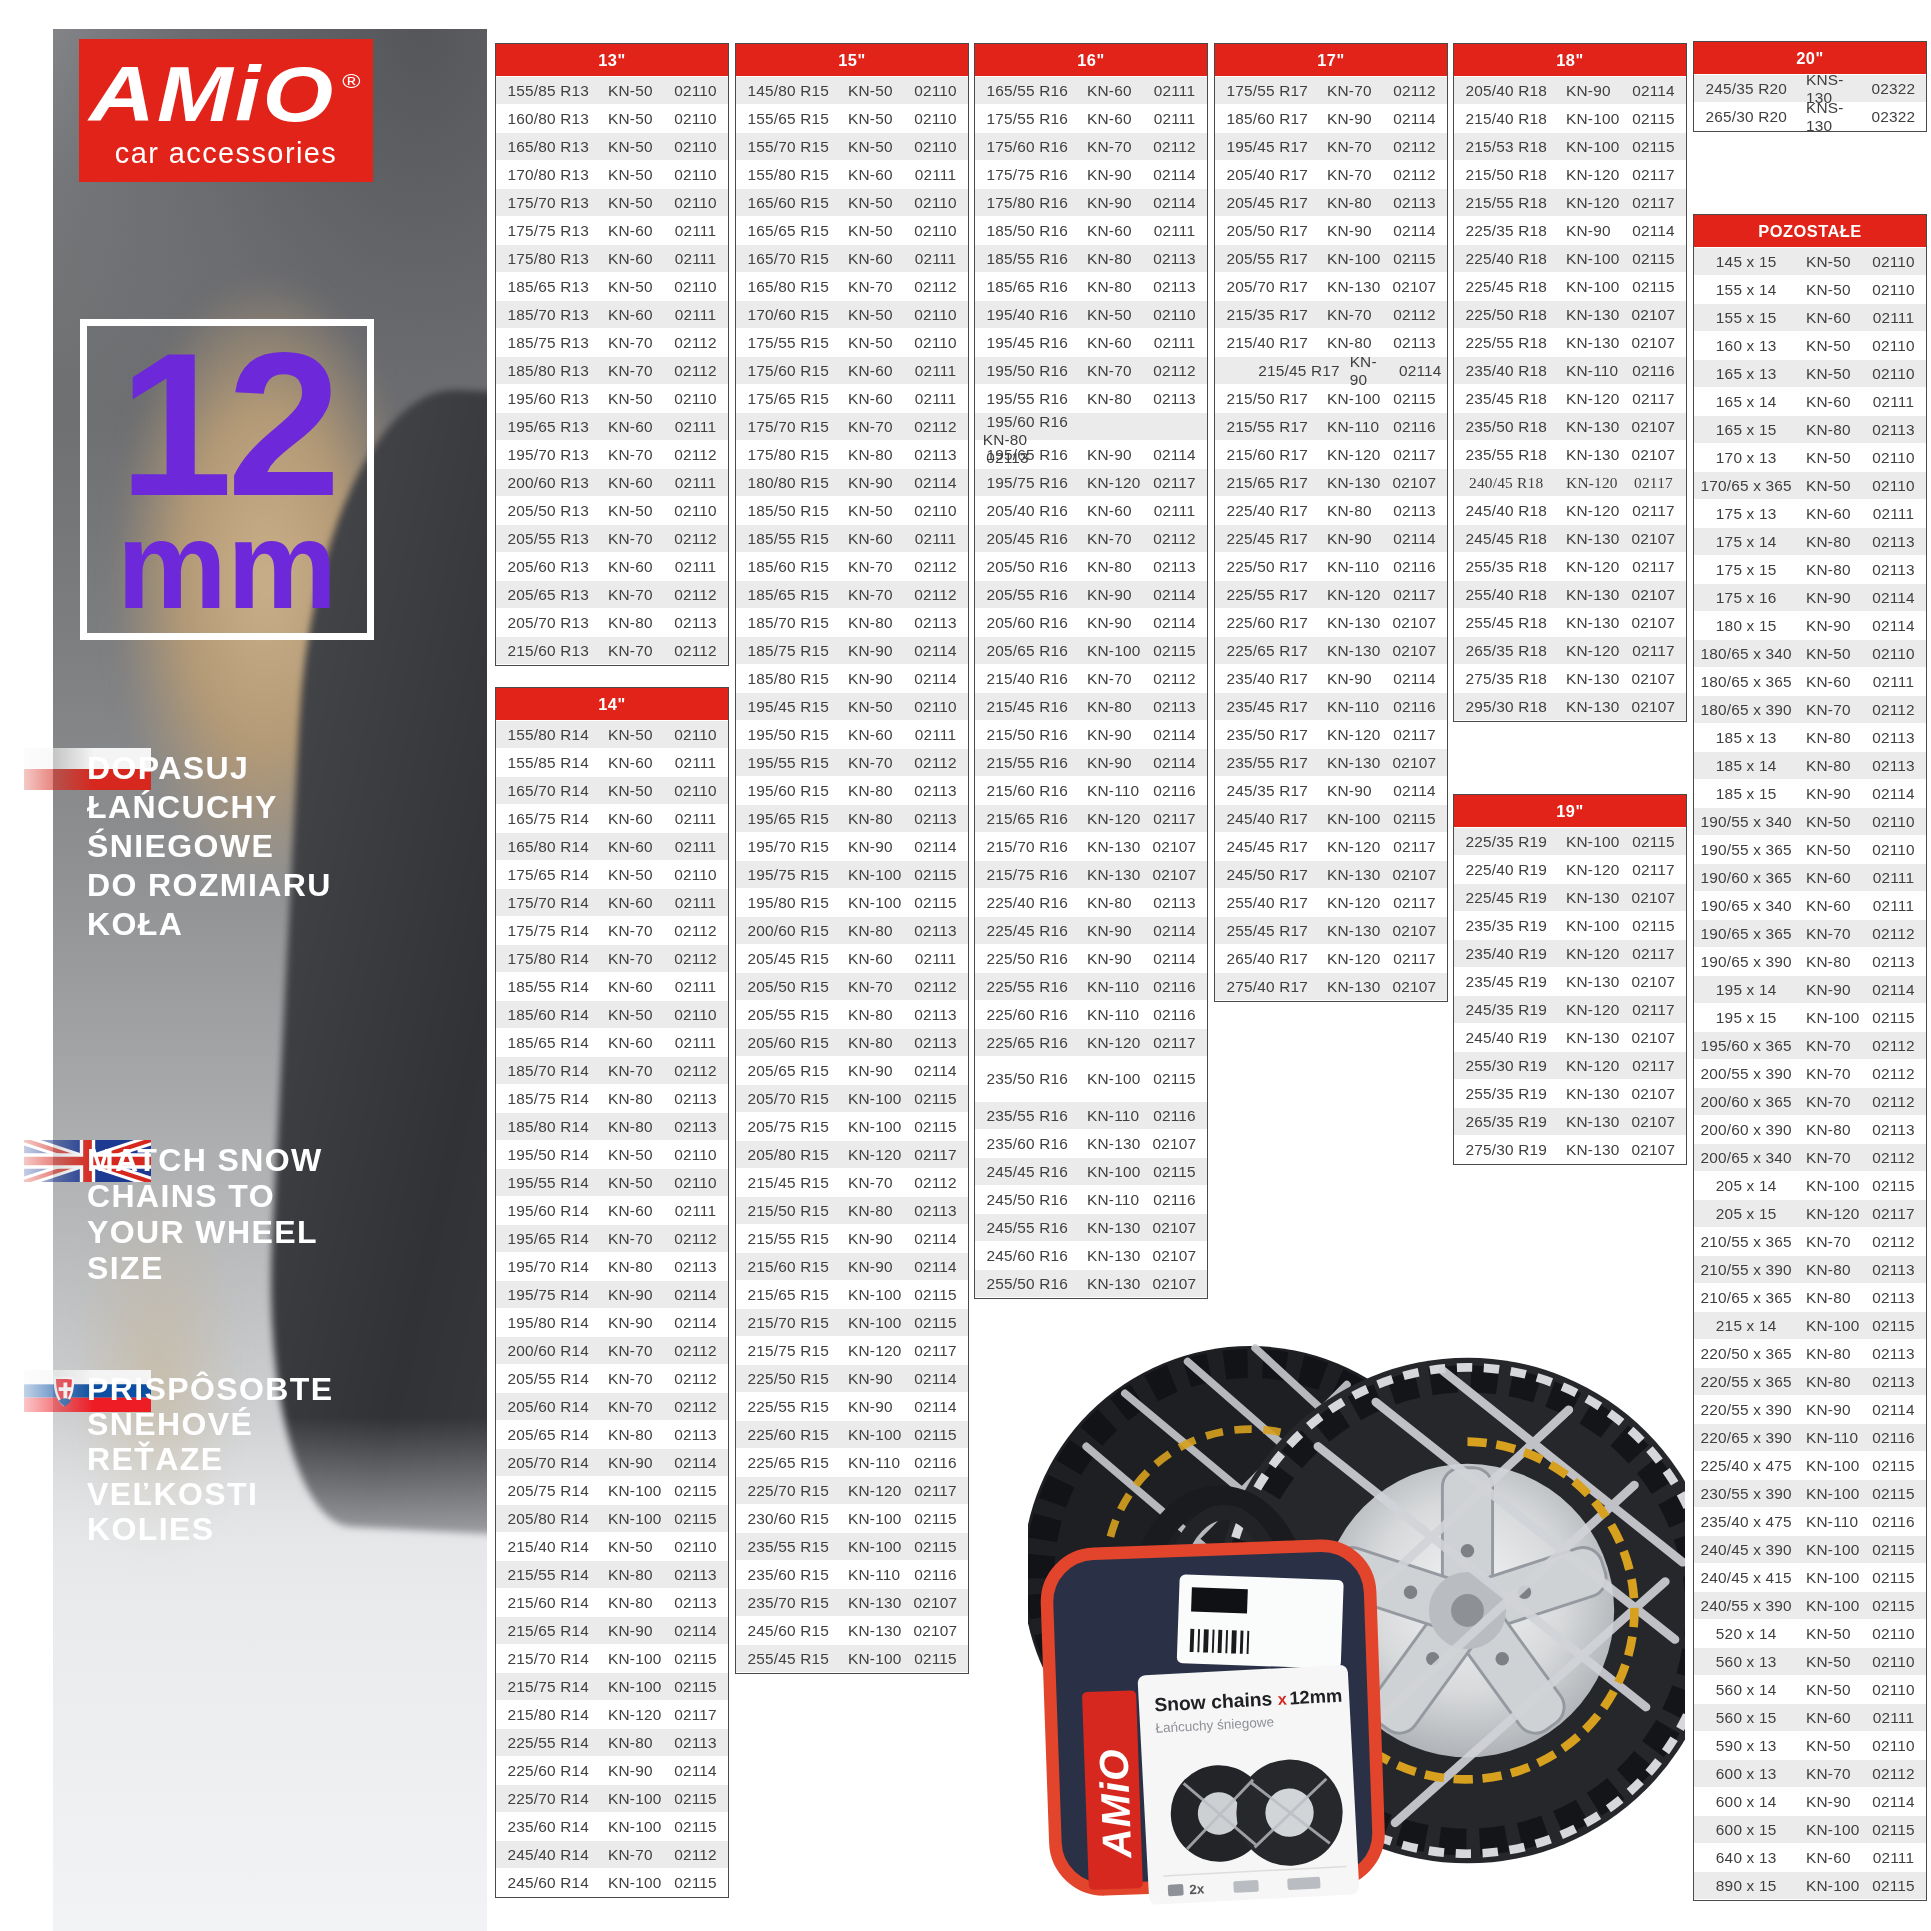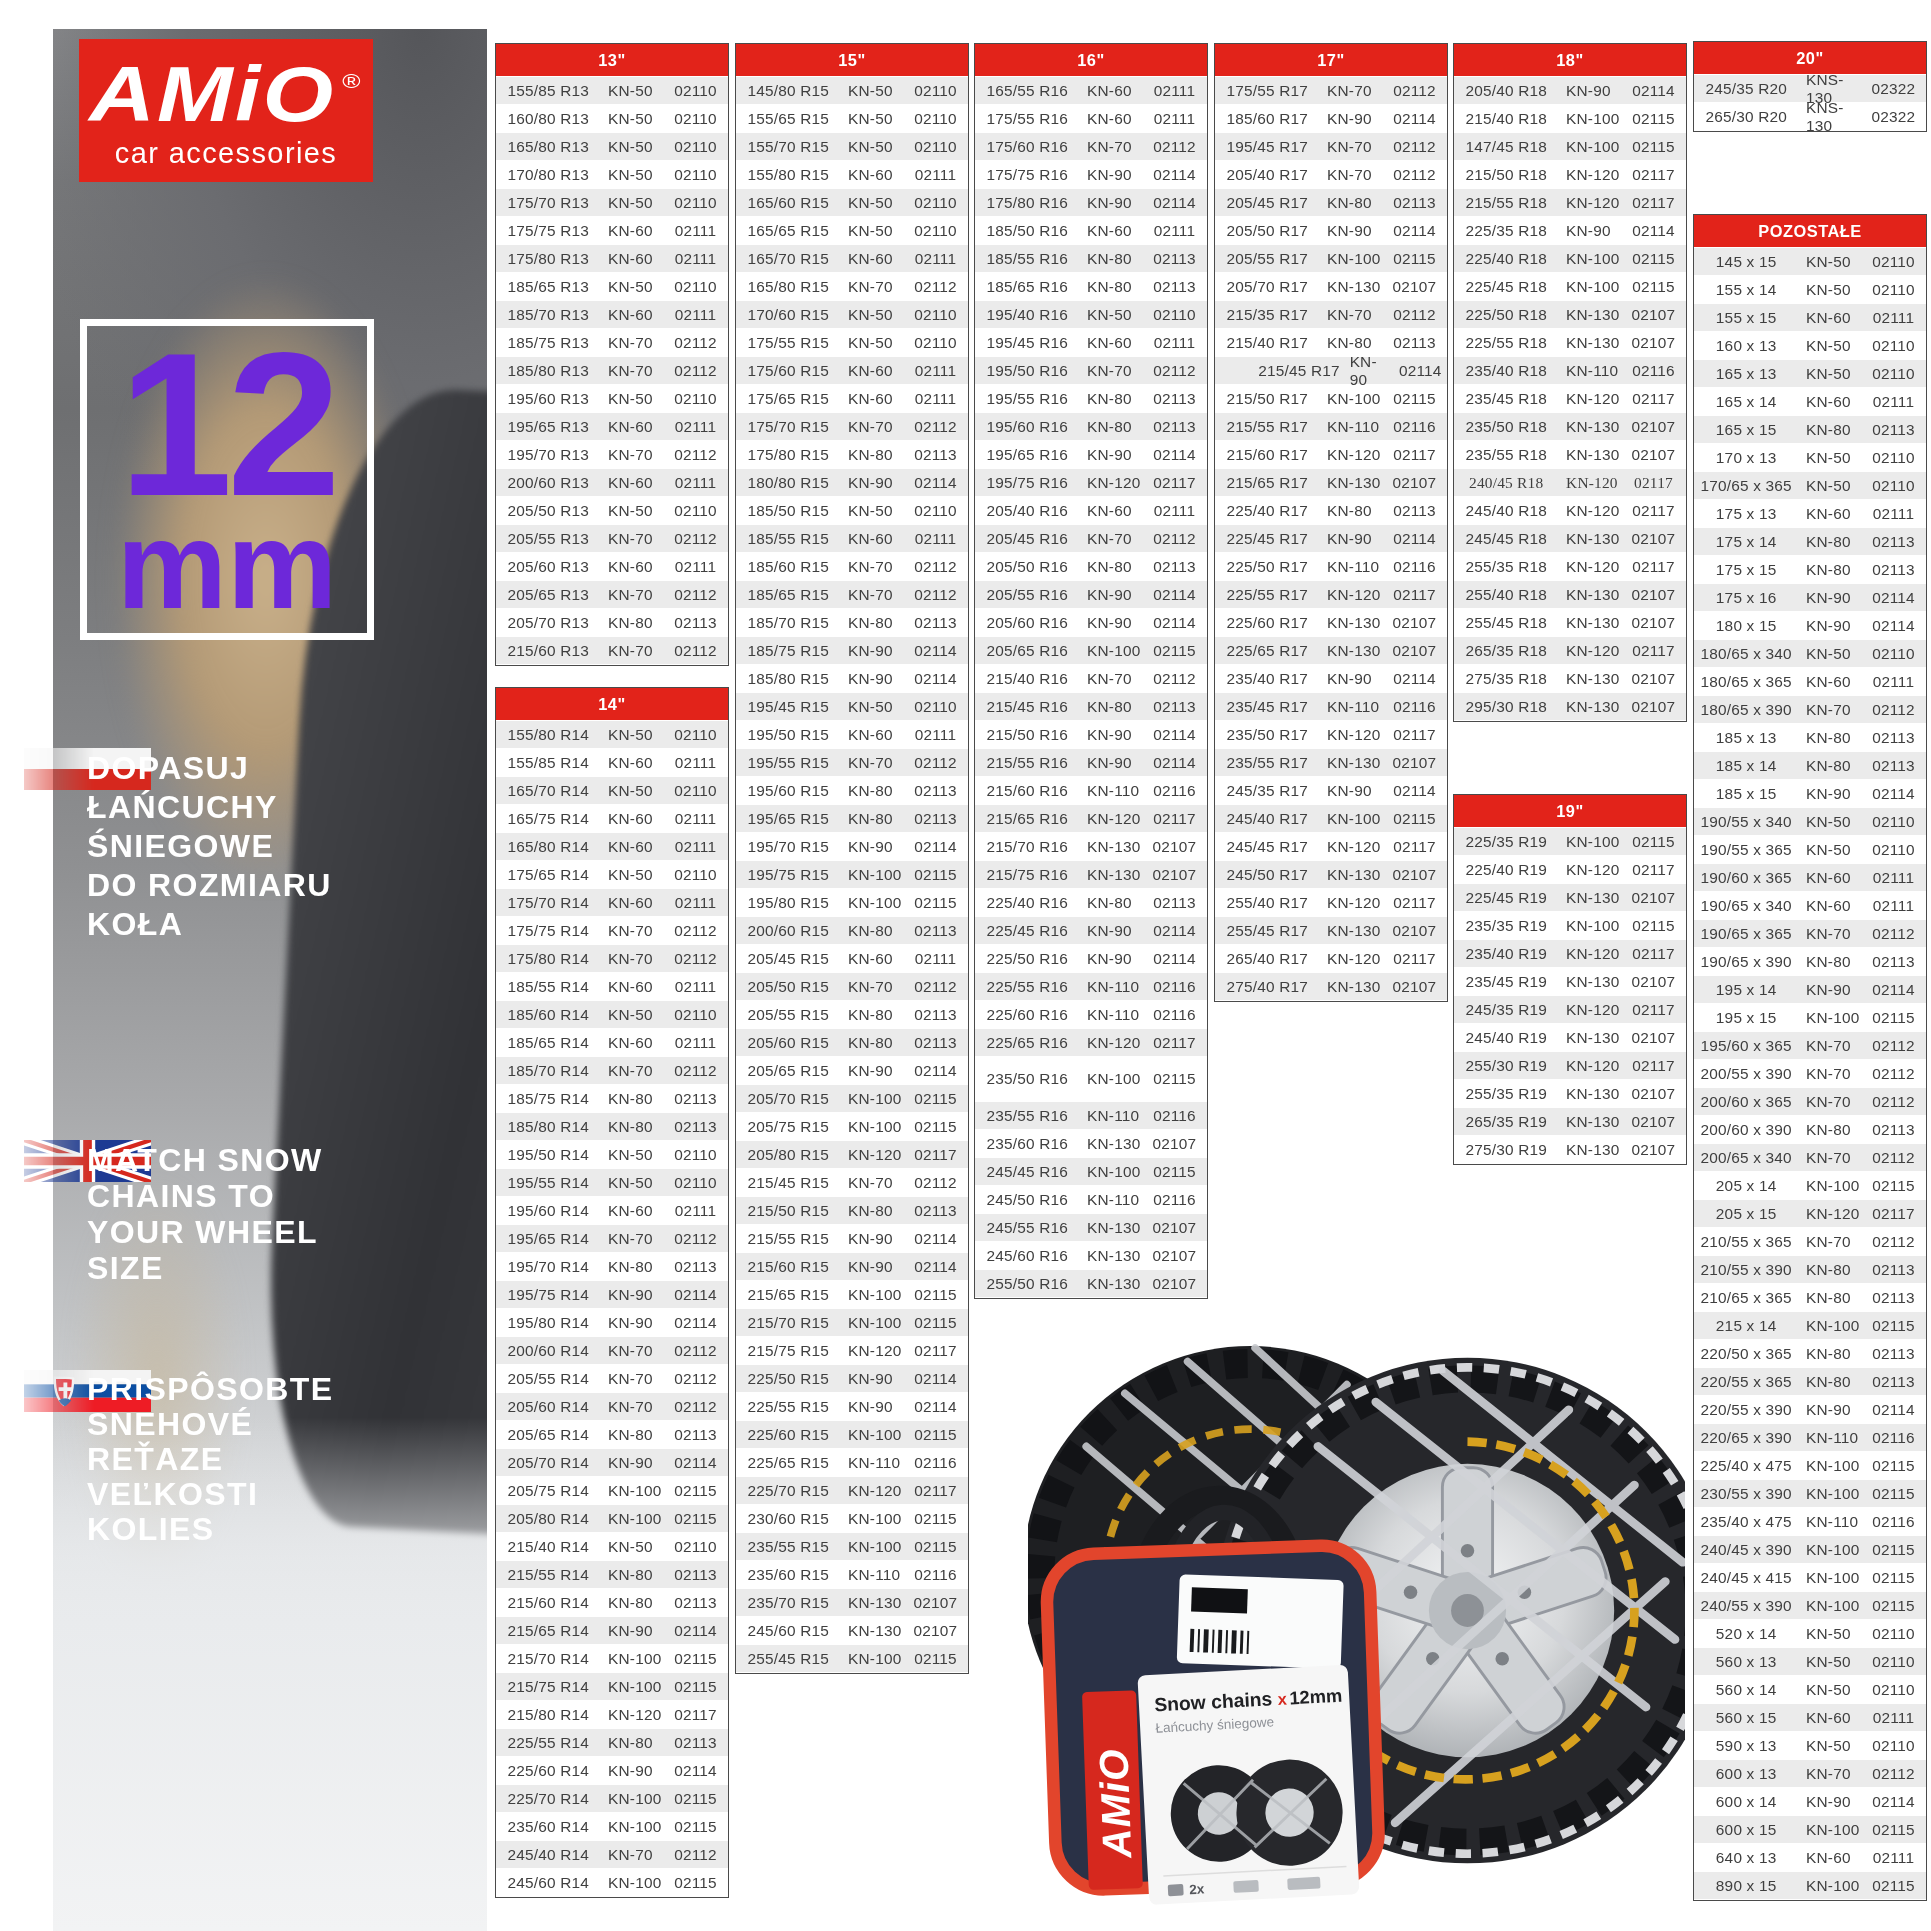--- a/index.html
+++ b/index.html
@@ -796,21 +796,21 @@
         <div class="tbl-row odd" style="height: 28px;">
           <span class="c-size">195/50 R16</span>
           <span class="c-model">KN-70</span>
           <span class="c-code">02112</span>
         </div>
         <div class="tbl-row" style="height: 28px;">
           <span class="c-size">195/55 R16</span>
           <span class="c-model">KN-80</span>
           <span class="c-code">02113</span>
         </div>
-        <div class="tbl-row odd" style="height: 28px;">
+        <div class="tbl-row odd" style="height: 28px; flex-direction: column;">
           <span class="c-size">195/60 R16</span>
           <span class="c-model">KN-80</span>
           <span class="c-code">02113</span>
         </div>
         <div class="tbl-row" style="height: 28px;">
           <span class="c-size">195/65 R16</span>
           <span class="c-model">KN-90</span>
           <span class="c-code">02114</span>
         </div>
         <div class="tbl-row odd" style="height: 28px;">
@@ -1133,21 +1133,21 @@
           <span class="c-size">205/40 R18</span>
           <span class="c-model">KN-90</span>
           <span class="c-code">02114</span>
         </div>
         <div class="tbl-row" style="height: 28px;">
           <span class="c-size">215/40 R18</span>
           <span class="c-model">KN-100</span>
           <span class="c-code">02115</span>
         </div>
         <div class="tbl-row odd" style="height: 28px;">
-          <span class="c-size">147/45 R18</span>
+          <span class="c-size">215/53 R18</span>
           <span class="c-model">KN-100</span>
           <span class="c-code">02115</span>
         </div>
         <div class="tbl-row" style="height: 28px;">
           <span class="c-size">215/50 R18</span>
           <span class="c-model">KN-120</span>
           <span class="c-code">02117</span>
         </div>
         <div class="tbl-row odd" style="height: 28px;">
           <span class="c-size">215/55 R18</span>

